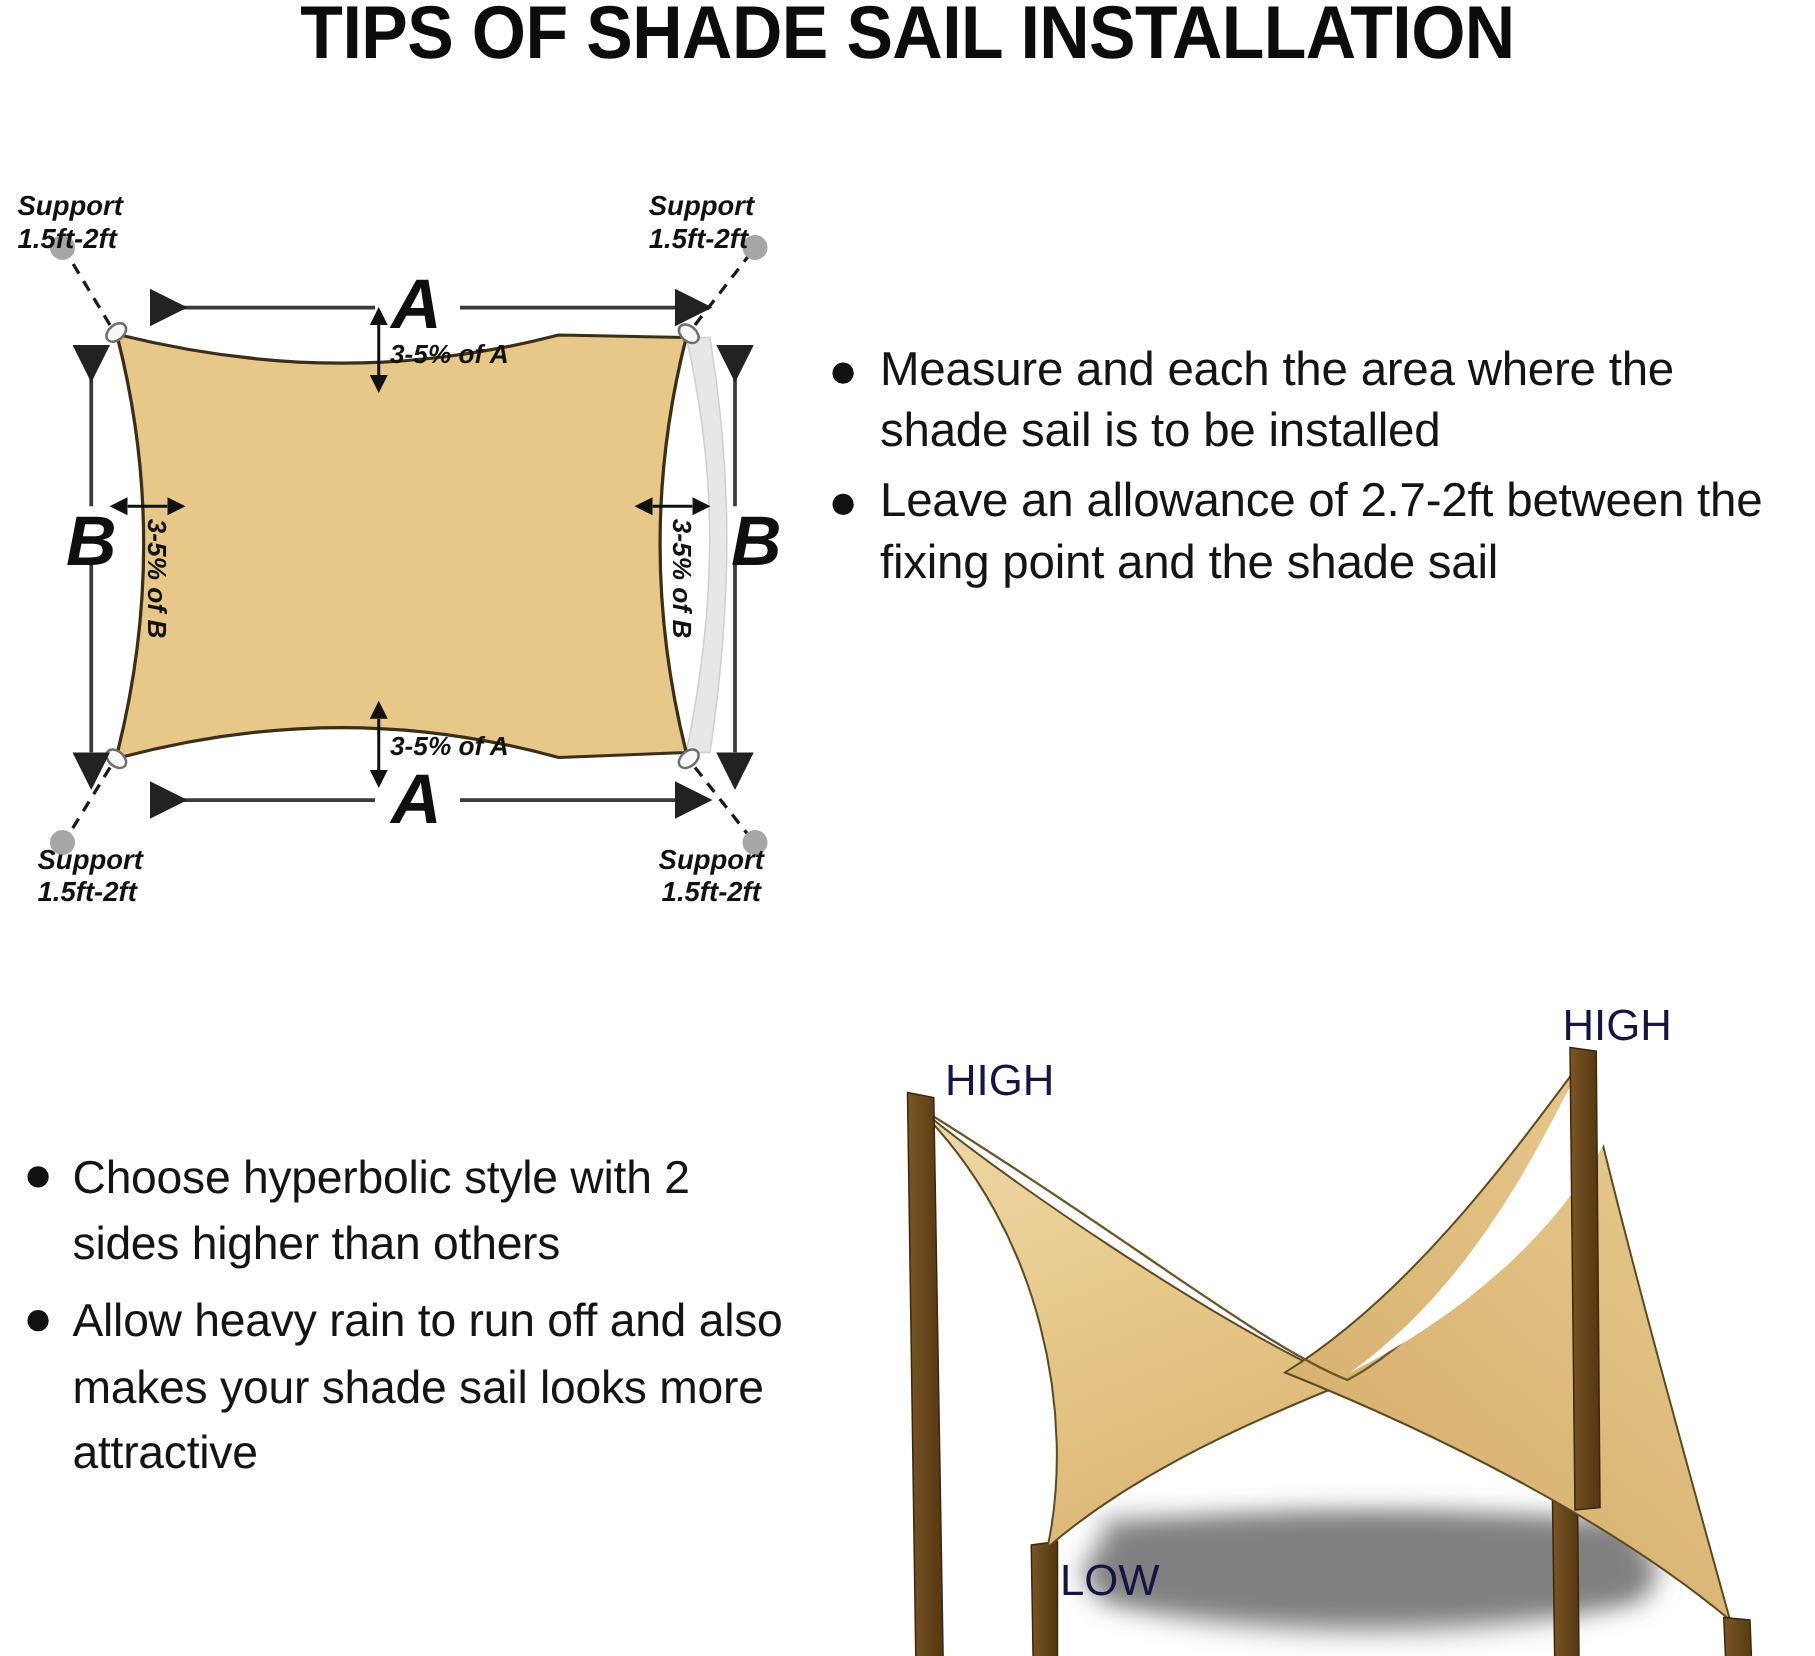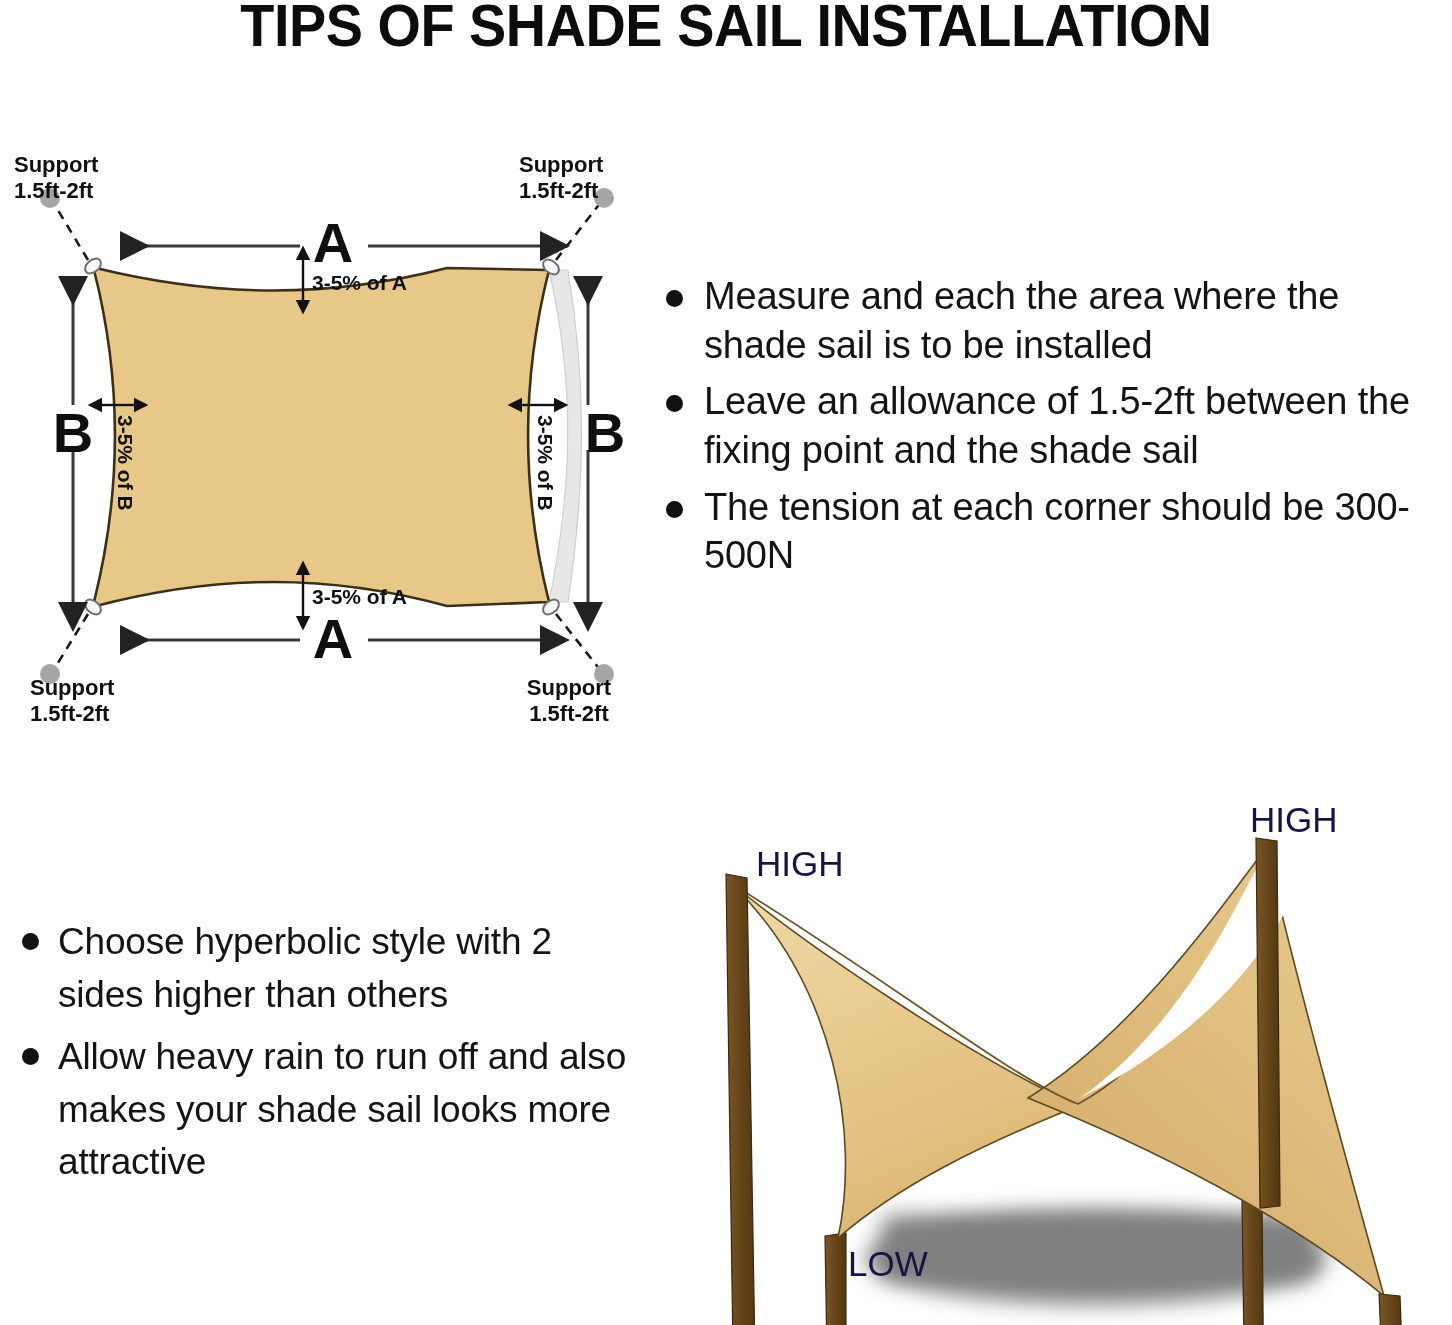--- a/index.html
+++ b/index.html
@@ -38,20 +38,21 @@
     line-height: 1.05;
   }
 
   
   #top-diagram {
     position: absolute;
     left: 0;
     top: 150;
     width: 660px;
     height: 600px;
+    font-style: italic;
   }
   #top-diagram-svg { display:block; }
 
   
   #top-bullets {
     position: absolute;
     left: 652px;
     top: 272px;
     width: 800px;
   }
@@ -226,25 +227,21 @@
   </div>
 
   <div id="top-bullets">
     <ul class="tips">
       <li>
         <span class="bullet-dot"></span>
         <span>Measure and each the area where the shade sail is to be installed</span>
       </li>
       <li>
         <span class="bullet-dot"></span>
-        <span>Leave an allowance of 1.5-2ft between the fixing point and the shade sail</span>
-      </li>
-      <li>
-        <span class="bullet-dot"></span>
-        <span>The tension at each corner should be 300-500N</span>
+        <span>Leave an allowance of 2.7-2ft between the fixing point and the shade sail</span>
       </li>
     </ul>
   </div>
 
   <div id="bottom-bullets">
     <ul class="tips">
       <li>
         <span class="bullet-dot"></span>
         <span>Choose hyperbolic style with 2 sides higher than others</span>
       </li>

